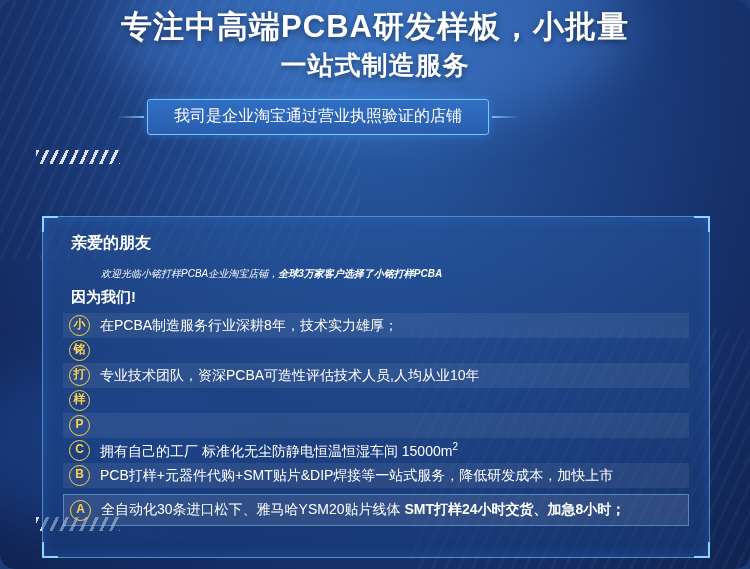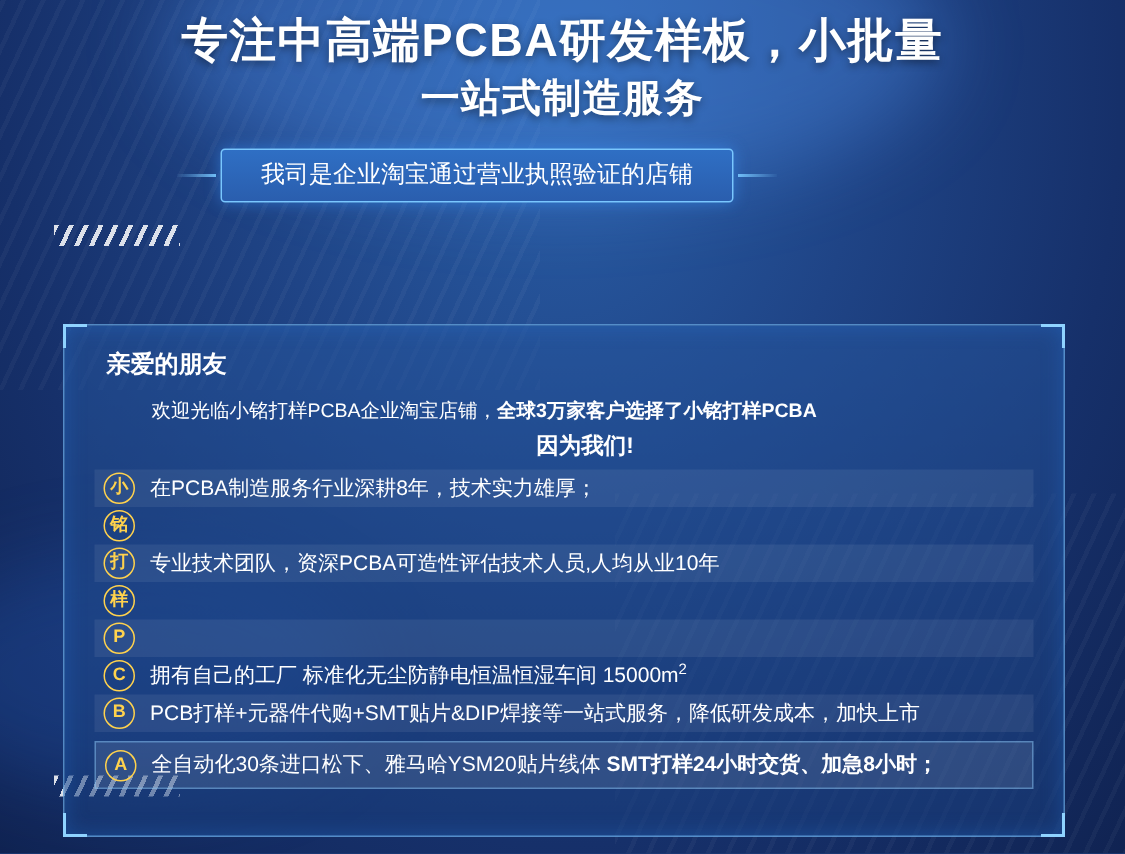--- a/index.html
+++ b/index.html
@@ -13,20 +13,21 @@
     font-family: "Liberation Sans", sans-serif;
     background: #1b3a77;
   }
   .poster {
     position: relative;
     width: 750px;
     height: 569px;
     background:
       radial-gradient(ellipse at 50% 10%, #2a5fa8 0%, #1f4486 38%, #16306a 70%, #102352 100%);
     overflow: hidden;
+    border-radius: 15px;
   }
   
   .bg-diag {
     position: absolute;
     width: 420px;
     height: 300px;
     background: repeating-linear-gradient(115deg,
       rgba(255,255,255,0.035) 0px,
       rgba(255,255,255,0.035) 3px,
       transparent 3px,
@@ -140,32 +141,32 @@
   .panel-corner.br { right: -1px; bottom: -1px; border-left: none; border-top: none; }
 
   .greeting {
     color: #ffffff;
     font-size: 16px;
     font-weight: bold;
     margin: 16px 0 0 28px;
   }
   .intro {
     color: #ffffff;
-    font-size: 13px;
+    font-size: 10px;
     line-height: 24px;
     margin: 8px 28px 0 28px;
+    font-style: italic;
   }
   .intro .indent { display: inline-block; width: 30px; }
   .intro-b { font-weight: bold; }
   .because {
     color: #ffffff;
     font-size: 15px;
     font-weight: bold;
     margin: 2px 0 0 28px;
-    text-align: center;
   }
 
   
   .features {
     margin: 6px 20px 0 20px;
   }
   .feature {
     display: flex;
     align-items: center;
     height: 25px;

